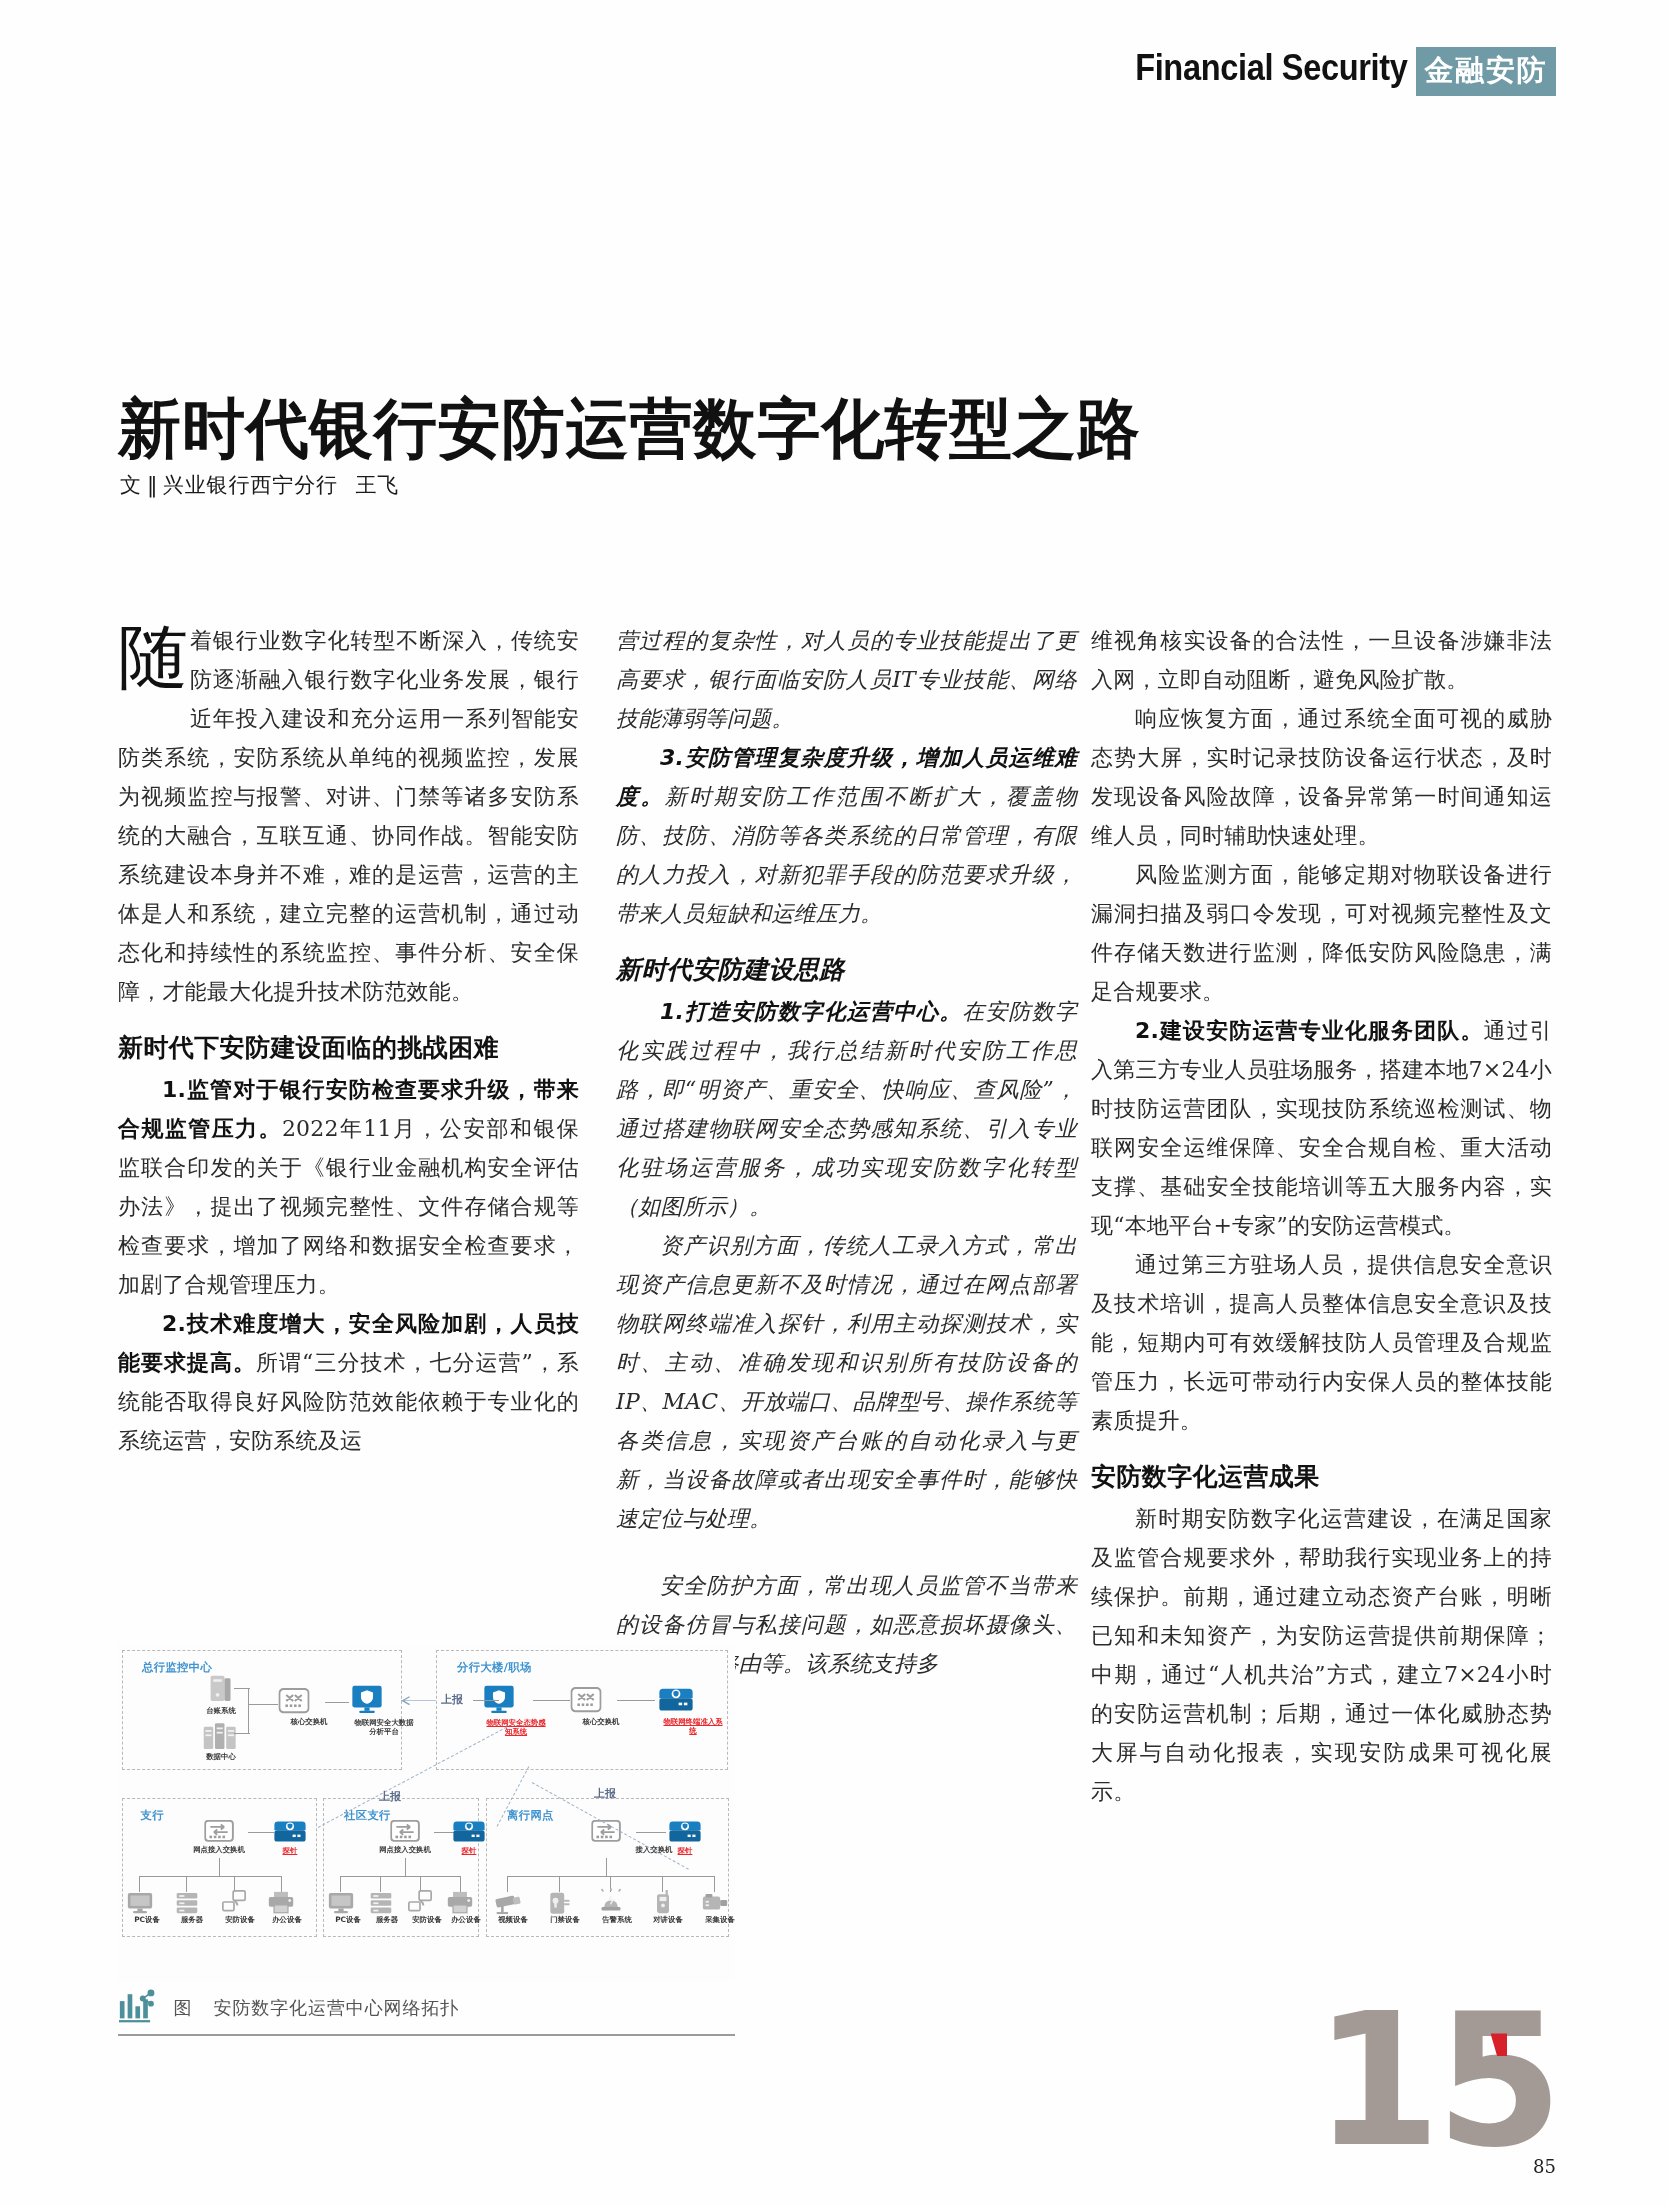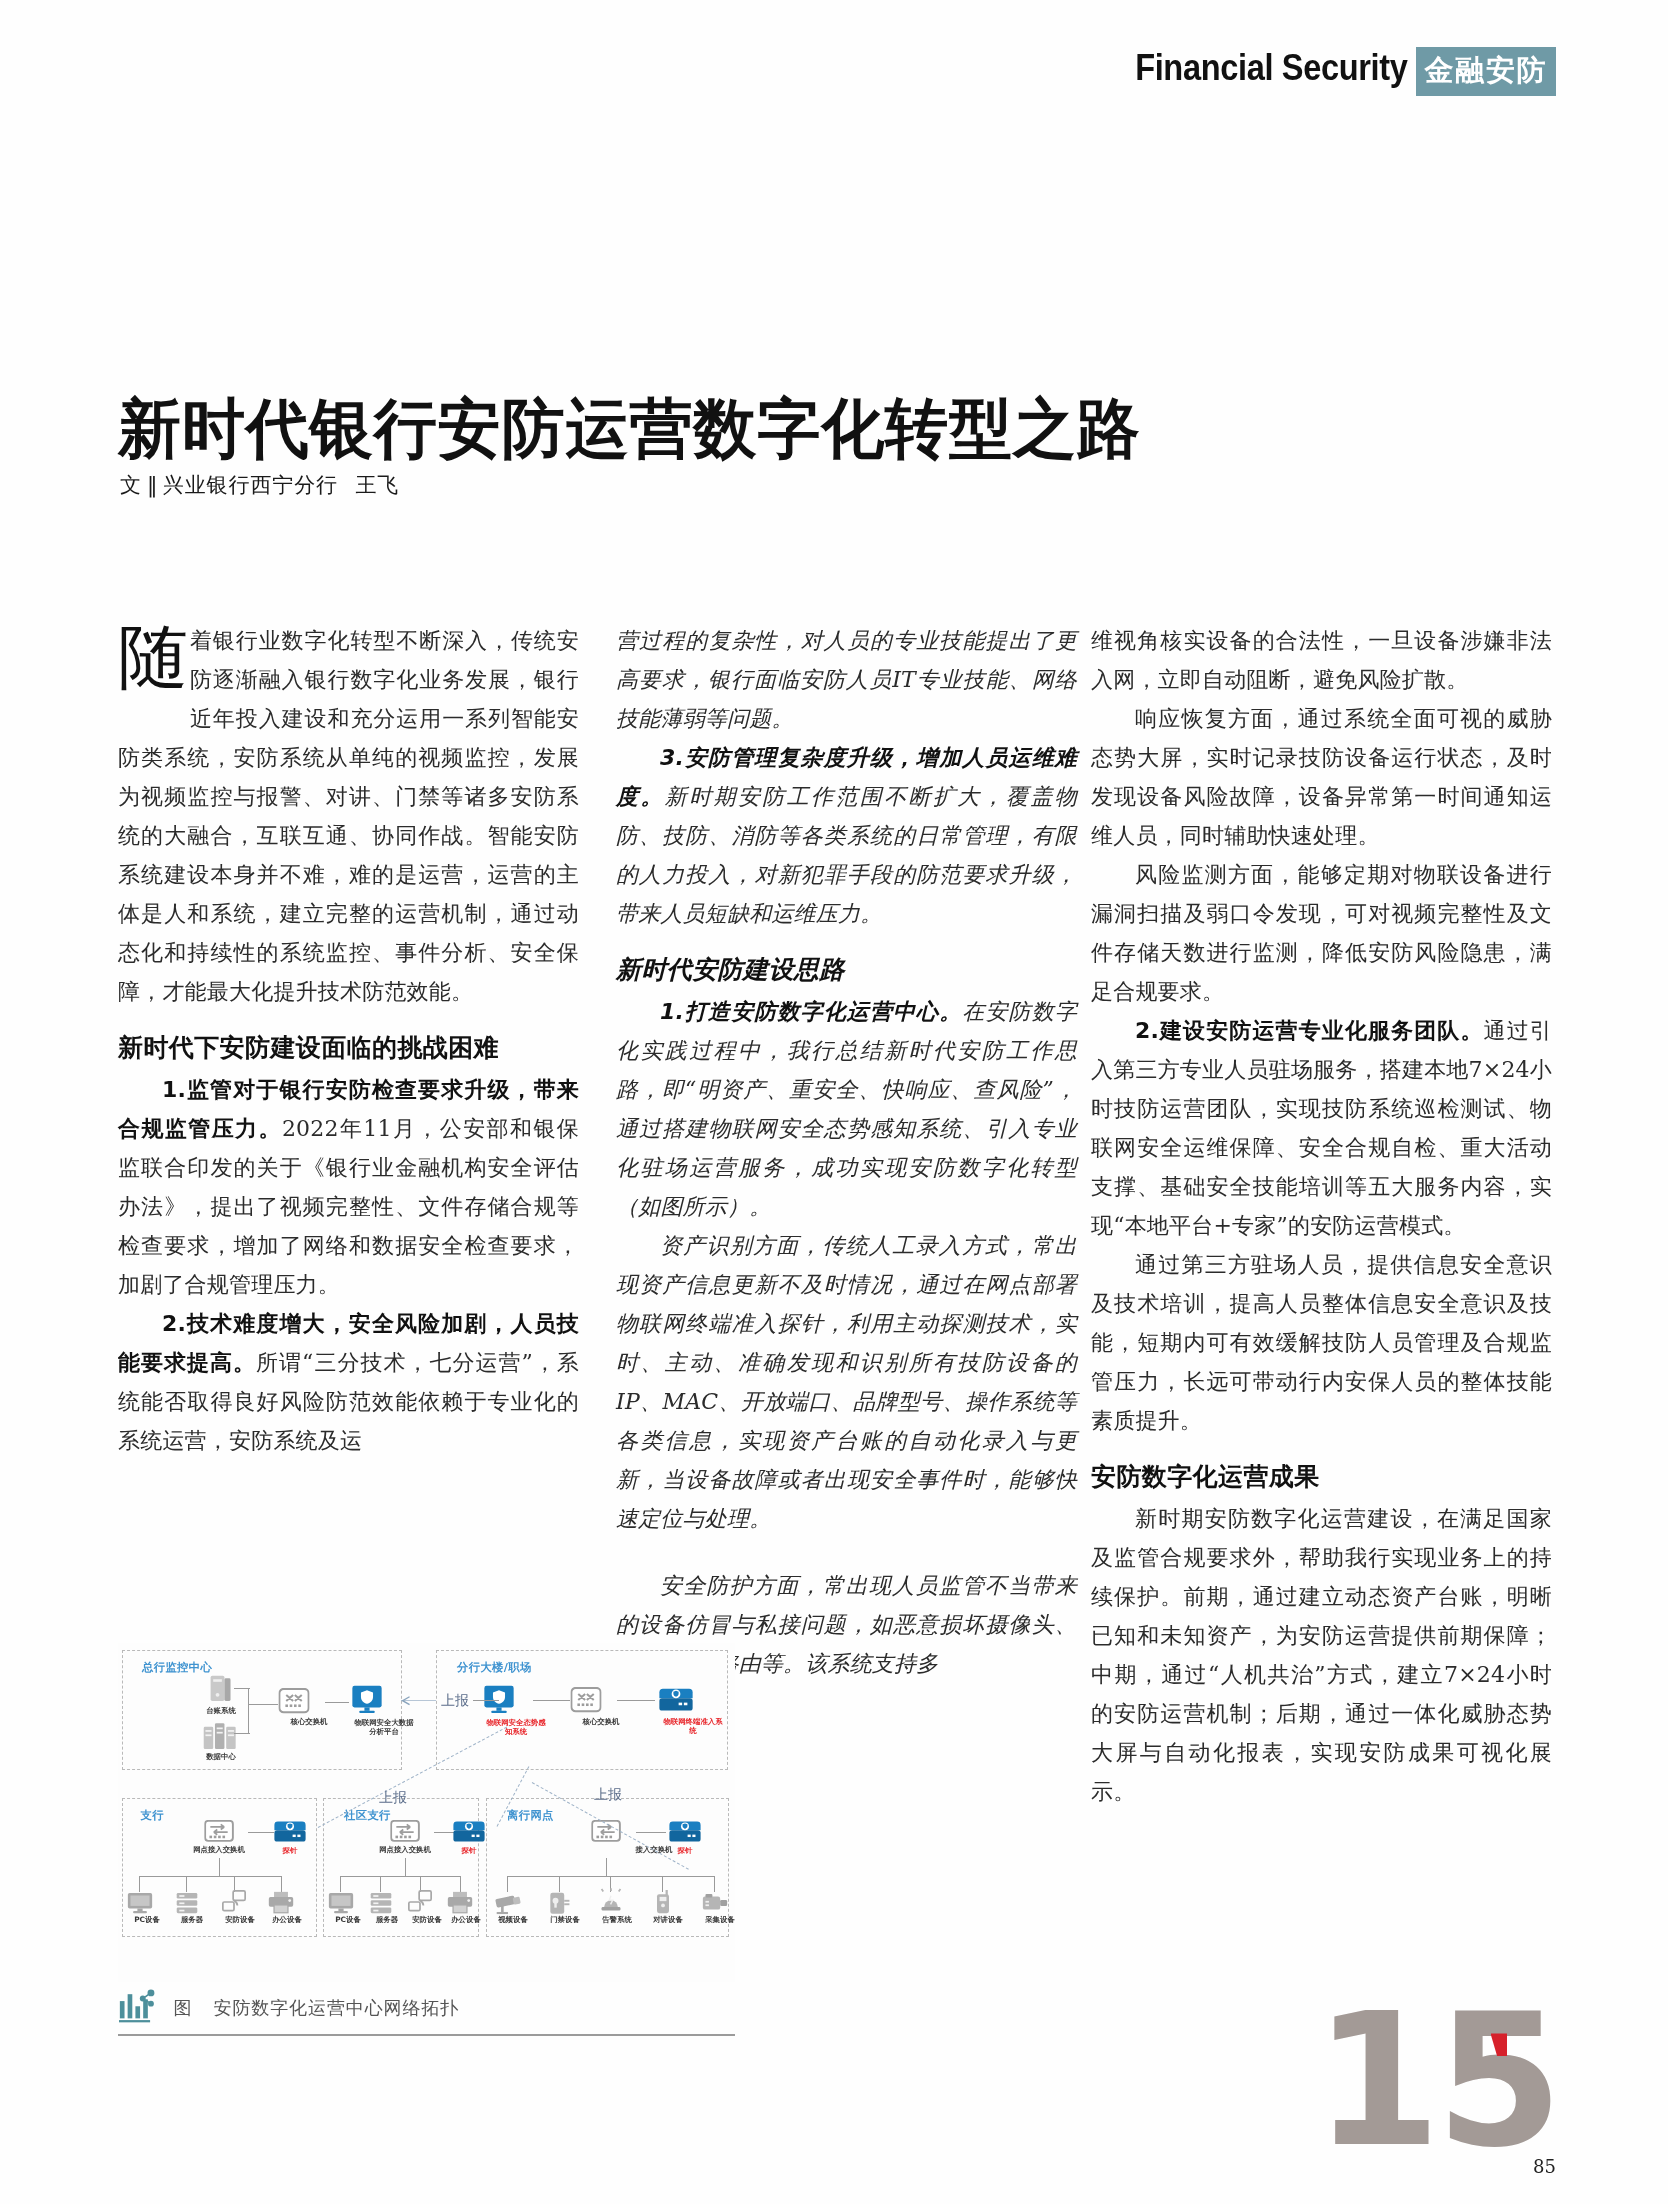--- a/index.html
+++ b/index.html
@@ -108,25 +108,25 @@
   .zone-label {
     position:absolute; font-family:"DejaVu Sans", sans-serif;
     font-weight:700; font-size:11.3px; color:#3f93d0; letter-spacing:0.4px;
     white-space:nowrap;
   }
   .nodelabel {
     position:absolute; font-family:"DejaVu Sans", sans-serif;
     font-weight:700; font-size:7.4px; color:#3a3a3a; text-align:center;
     line-height:8.7px; white-space:nowrap; transform:translateX(-50%);
   }
-  .nodelabel.red { color:#e8262b; }
+  .nodelabel.red { color:#e8262b;text-decoration:underline; }
   .nodelabel.wrap { white-space:normal; width:64px; }
   .uplabel {
     position:absolute; font-family:"DejaVu Sans", sans-serif;
-    font-weight:400; font-size:14px; color:#5b6d8a; white-space:nowrap;
+    font-weight:700; font-size:11px; color:#5b6d8a; white-space:nowrap;
   }
   .line { position:absolute; background:#9a9a9a; }
   .lineh { height:1.4px; }
   .linev { width:1.4px; }
   .dashline { position:absolute; border-top:1.2px dashed #9fb3c8; transform-origin:left center; }
 
   
   .dev { position:absolute; transform:translateX(-50%); }
 
   .caption {

